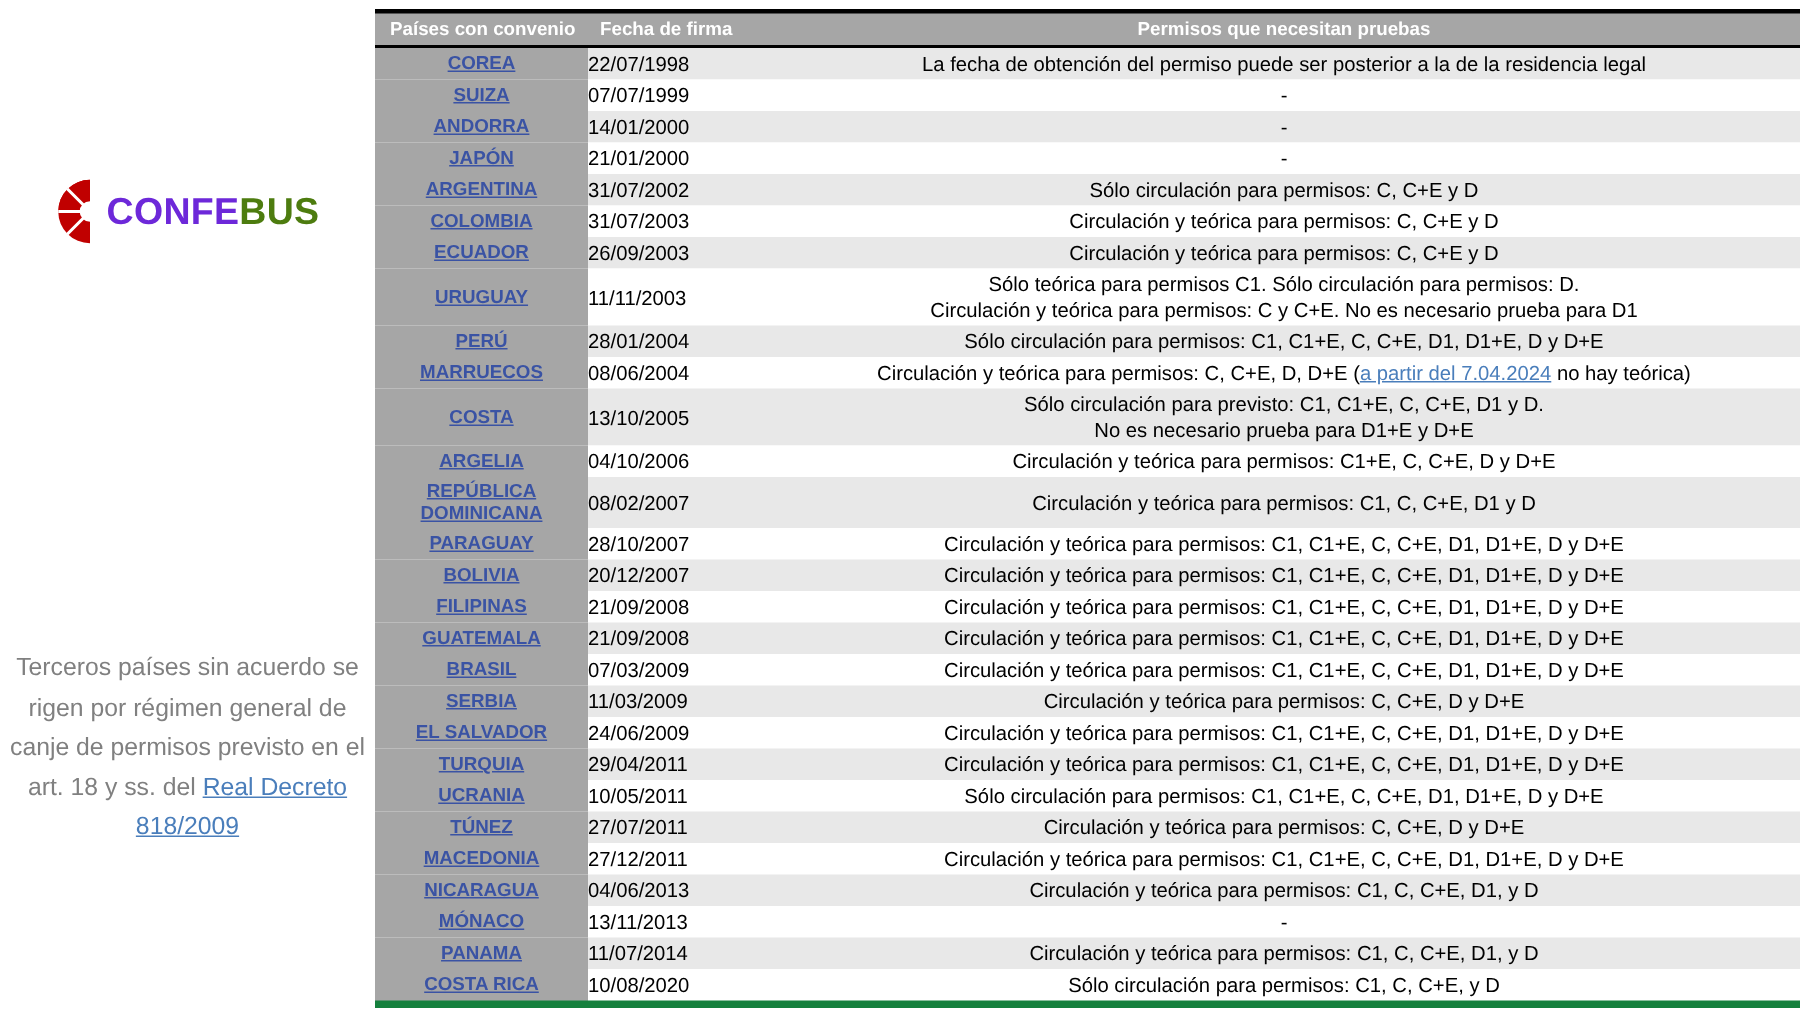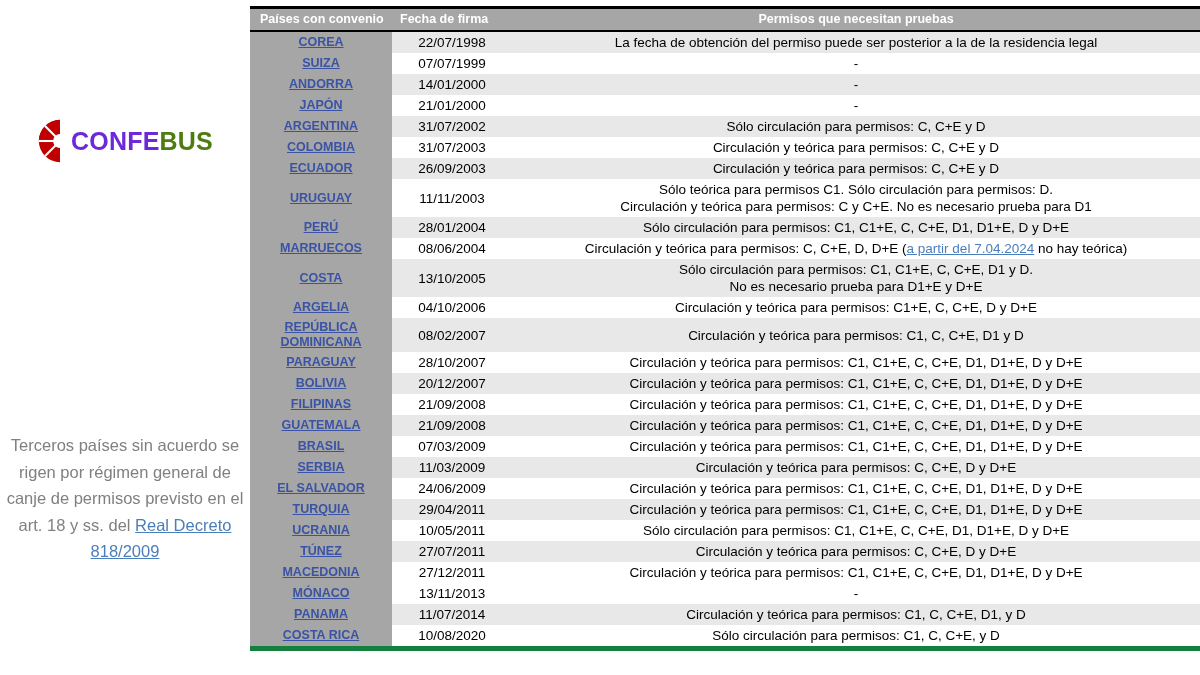--- a/index.html
+++ b/index.html
@@ -132,21 +132,21 @@
     font-weight: bold;
     font-size: 12.5px;
     line-height: 15px;
     padding: 2px 2px;
   }
   tbody td.country .cname {
     text-decoration: underline;
     cursor: pointer;
   }
   tbody td.date {
-    text-align: center;
+    text-align: left;
     font-size: 13.5px;
     padding: 2px 0;
   }
   tbody td.perm {
     text-align: center;
     font-size: 13.5px;
     padding: 2px 6px;
   }
   tbody tr.odd  td.date,
   tbody tr.odd  td.perm { background: #e8e8e8; }
@@ -275,21 +275,21 @@
           </tr>
           <tr class="even">
             <td class="country"><span class="cname">MARRUECOS</span></td>
             <td class="date">08/06/2004</td>
             <td class="perm">Circulación y teórica para permisos: C, C+E, D, D+E (<span class="inline-link">a partir del 7.04.2024</span> no hay teórica)</td>
           </tr>
           <tr class="odd">
             <td class="country"><span class="cname">COSTA</span></td>
             <td class="date">13/10/2005</td>
             <td class="perm">
-              <span class="perm-line">Sólo circulación para permisos: C1, C1+E, C, C+E, D1 y D.</span>
+              <span class="perm-line">Sólo circulación para previsto: C1, C1+E, C, C+E, D1 y D.</span>
               <span class="perm-line">No es necesario prueba para D1+E y D+E</span>
             </td>
           </tr>
           <tr class="even">
             <td class="country"><span class="cname">ARGELIA</span></td>
             <td class="date">04/10/2006</td>
             <td class="perm">
               <span class="perm-line">Circulación y teórica para permisos: C1+E, C, C+E, D y D+E</span>
             </td>
           </tr>
@@ -368,20 +368,27 @@
             <td class="date">27/07/2011</td>
             <td class="perm">
               <span class="perm-line">Circulación y teórica para permisos: C, C+E, D y D+E</span>
             </td>
           </tr>
           <tr class="even">
             <td class="country"><span class="cname">MACEDONIA</span></td>
             <td class="date">27/12/2011</td>
             <td class="perm">
               <span class="perm-line">Circulación y teórica para permisos: C1, C1+E, C, C+E, D1, D1+E, D y D+E</span>
+            </td>
+          </tr>
+          <tr class="odd">
+            <td class="country"><span class="cname">NICARAGUA</span></td>
+            <td class="date">04/06/2013</td>
+            <td class="perm">
+              <span class="perm-line">Circulación y teórica para permisos: C1, C, C+E, D1, y D</span>
             </td>
           </tr>
           <tr class="even">
             <td class="country"><span class="cname">MÓNACO</span></td>
             <td class="date">13/11/2013</td>
             <td class="perm">
               <span class="perm-line">-</span>
             </td>
           </tr>
           <tr class="odd">

